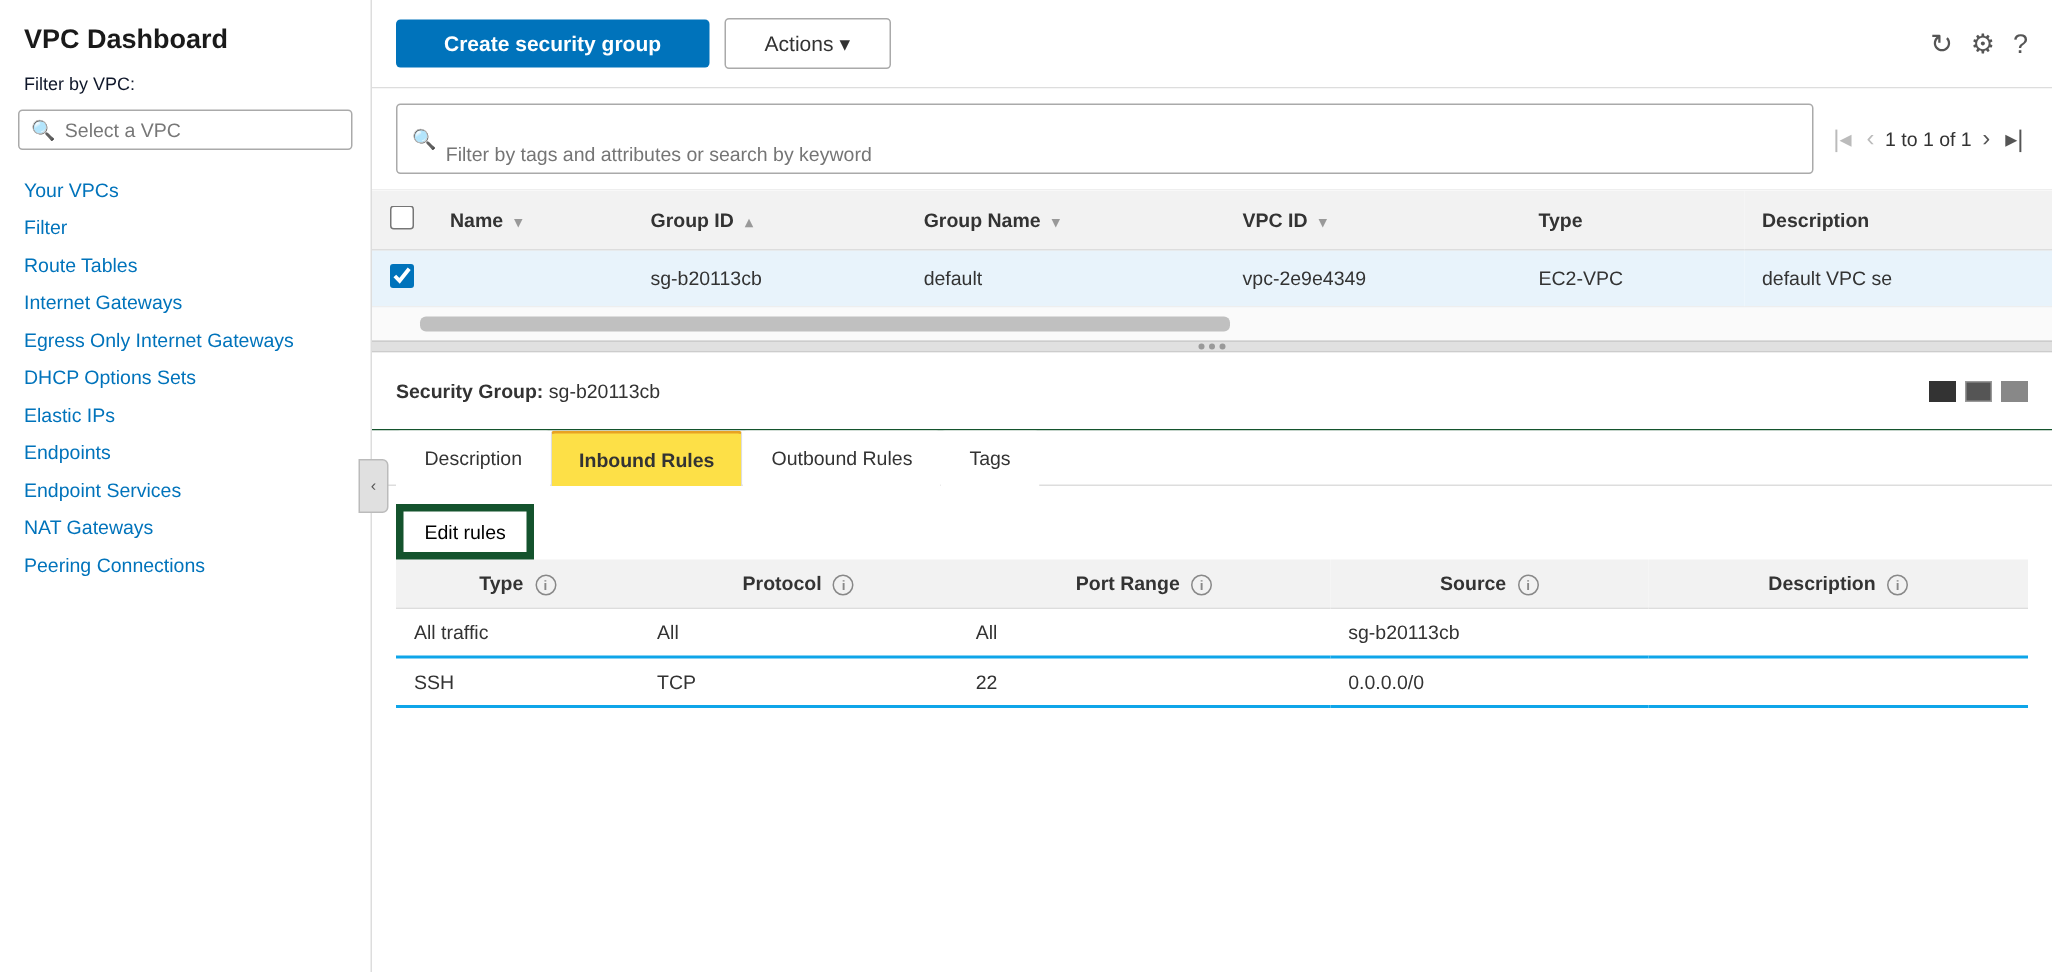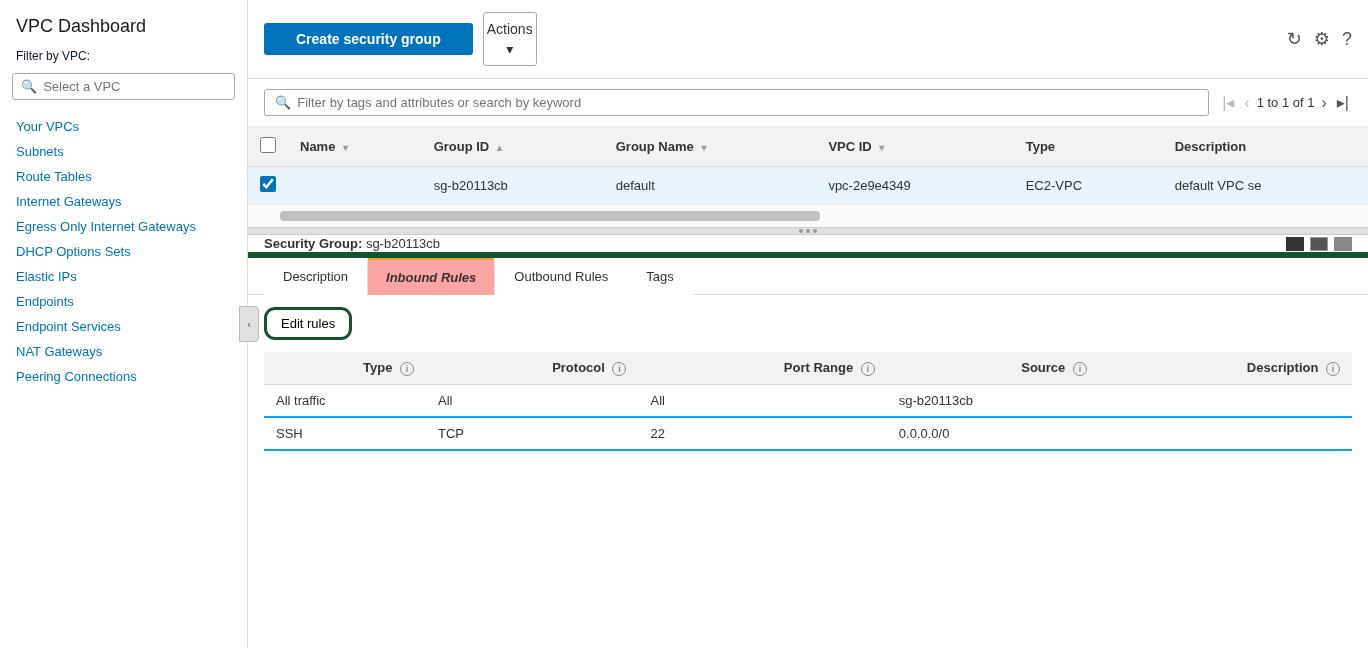--- a/index.html
+++ b/index.html
@@ -1,42 +1,42 @@
 <!DOCTYPE html>
 <html><head>
   <meta charset="utf-8">
   <style>
     * { box-sizing: border-box; margin: 0; padding: 0; }
     body { font-family: -apple-system, BlinkMacSystemFont, 'Segoe UI', Arial, sans-serif; font-size: 13px; color: #333; background: #fff; display: flex; height: 648px; overflow: hidden; }
 
     
     .sidebar { width: 248px; min-width: 248px; background: #fff; border-right: 1px solid #ddd; overflow-y: auto; padding: 16px 0; }
-    .sidebar-title { font-size: 18px; font-weight: normal; padding: 0 16px 8px 16px; color: #1a1a1a; }
+    .sidebar-title { font-size: 18px; font-weight: bold; padding: 0 16px 8px 16px; color: #1a1a1a; }
     .filter-label { padding: 4px 16px; color: #0f172a; font-size: 12px; }
     .vpc-select { margin: 6px 12px 14px 12px; display: flex; align-items: center; border: 1px solid #aaa; border-radius: 3px; padding: 5px 8px; background: #fff; cursor: pointer; }
     .vpc-select .search-icon-small { margin-right: 6px; color: #555; }
     .vpc-select span { color: #777; font-size: 13px; }
     .sidebar-section-title { font-size: 13px; font-weight: bold; padding: 8px 16px 4px 16px; color: #222; }
     .sidebar-item { padding: 5px 16px; cursor: pointer; color: #0073bb; font-size: 13px; }
 
     
     .main { flex: 1; display: flex; flex-direction: column; overflow: hidden; background: #fafafa; }
 
     
     .toolbar { display: flex; align-items: center; padding: 12px 16px; background: #fff; border-bottom: 1px solid #ddd; gap: 10px; }
     .btn-primary { background: #0073bb; color: #fff; border: none; padding: 8px 32px; border-radius: 3px; font-size: 14px; font-weight: 700; cursor: pointer; }
-    .btn-secondary { background: #fff; color: #333; border: 1px solid #aaa; padding: 8px 3px; border-radius: 3px; font-size: 14px; cursor: pointer; display: flex; align-items: center; gap: 4px; flex-direction: column; }
+    .btn-secondary { background: #fff; color: #333; border: 1px solid #aaa; padding: 8px 26px; border-radius: 3px; font-size: 14px; cursor: pointer; display: flex; align-items: center; gap: 4px; }
     .toolbar-spacer { flex: 1; }
     .toolbar-icons { display: flex; gap: 12px; align-items: center; }
     .toolbar-icon { font-size: 18px; color: #555; cursor: pointer; }
 
     
     .search-bar-row { padding: 10px 16px; background: #fff; border-bottom: 1px solid #eee; display: flex; align-items: center; gap: 10px; }
     .search-input-wrap { flex: 1; display: flex; align-items: center; border: 1px solid #aaa; border-radius: 3px; padding: 5px 10px; background: #fff; }
-    .search-input-wrap input { border: none; outline: none; flex: 1; font-size: 13px; color: #7f1d1d; background: transparent; }
+    .search-input-wrap input { border: none; outline: none; flex: 1; font-size: 13px; color: #7f1d1d; background: transparent; margin-top: 20px; }
     .search-icon { color: #555; margin-right: 6px; }
     .pagination { display: flex; align-items: center; gap: 4px; font-size: 13px; color: #333; }
     .page-btn { background: none; border: none; cursor: pointer; font-size: 16px; color: #555; padding: 0 3px; }
     .page-btn:disabled { color: #bbb; cursor: default; }
 
     
     .table-wrap { background: #fff; overflow-x: auto; }
     table { width: 100%; border-collapse: collapse; font-size: 13px; }
     thead tr { background: #f2f2f2; }
     th { padding: 10px 12px; text-align: left; font-weight: 600; color: #333; border-bottom: 1px solid #ddd; white-space: nowrap; cursor: pointer; user-select: none; }
@@ -46,35 +46,35 @@
     .checkbox { width: 16px; height: 16px; cursor: pointer; accent-color: #0073bb; }
     .checkbox-header { width: 16px; height: 16px; cursor: pointer; accent-color: #0073bb; }
 
     
     .resize-divider { height: 8px; background: #e0e0e0; display: flex; align-items: center; justify-content: center; cursor: row-resize; border-top: 1px solid #ccc; border-bottom: 1px solid #ccc; }
     .resize-dots { display: flex; gap: 3px; }
     .resize-dot { width: 4px; height: 4px; border-radius: 50%; background: #999; }
 
     
     .details-panel { flex: 1; background: #fff; overflow: hidden; display: flex; flex-direction: column; }
-    .details-header { padding: 1px 16px; display: flex; align-items: center; justify-content: space-between; border-bottom: 6px solid #14532d; }
+    .details-header { padding: 18px 16px; display: flex; align-items: center; justify-content: space-between; border-bottom: 1px solid #14532d; }
     .details-title { font-size: 13px; color: #333; }
     .view-icons { display: flex; gap: 6px; }
 
     
     .tabs { display: flex; border-bottom: 1px solid #ddd; padding: 0 16px; background: #fff; }
     .tab { padding: 10px 18px; border: 1px solid transparent; border-bottom: none; cursor: pointer; font-size: 13px; color: #333; background: #fff; margin-bottom: -1px; border-radius: 3px 3px 0 0; }
-    .tab.active { border-color: #e8a322 #ddd #fff #ddd; border-top: 2px solid #e8a322; font-weight: 600; background: #fca5a5; font-style: italic; }
+    .tab.active { border-color: #e8a322 #ddd #fff #ddd; border-top: 2px solid #e8a322; font-weight: 600; background: #fde047; }
 
     
     .rules-section { padding: 12px 16px; overflow-y: auto; flex: 1; }
-    .edit-rules-btn { background: #fff; border: 3px solid #14532d; padding: 6px 14px; border-radius: 11px; font-size: 13px; cursor: pointer; margin-bottom: 12px; }
+    .edit-rules-btn { background: #fff; border: 5px solid #14532d; padding: 6px 14px; border-radius: 0; font-size: 13px; cursor: pointer; }
     .rules-table { width: 100%; border-collapse: collapse; font-size: 13px; }
     .rules-table thead tr { background: #f2f2f2; }
-    .rules-table th { padding: 8px 12px; text-align: right; font-weight: 600; border-bottom: 1px solid #ddd; white-space: nowrap; }
+    .rules-table th { padding: 8px 12px; text-align: center; font-weight: 600; border-bottom: 1px solid #ddd; white-space: nowrap; }
     .rules-table td { padding: 8px 12px; border-bottom: 2px solid #0ea5e9; }
     .info-icon { display: inline-flex; align-items: center; justify-content: center; width: 14px; height: 14px; border-radius: 50%; border: 1px solid #888; color: #888; font-size: 9px; margin-left: 4px; cursor: pointer; vertical-align: middle; }
 
     
     .horizontal-scroll { height: 10px; background: #c0c0c0; margin: 2px 16px; border-radius: 4px; width: 540px; }
 
     
     .sidebar-container { position: relative; display: flex; }
     .collapse-toggle { position: absolute; right: -11px; top: 50%; transform: translateY(-50%); z-index: 10; width: 20px; height: 36px; background: #e0e0e0; border: 1px solid #bbb; border-radius: 0 4px 4px 0; cursor: pointer; display: flex; align-items: center; justify-content: center; font-size: 11px; color: #555; }
   </style>
@@ -83,21 +83,21 @@
 
 <div class="sidebar-container">
   <div class="sidebar">
     <div class="sidebar-title">VPC Dashboard</div>
     <div class="filter-label">Filter by VPC:</div>
     <div class="vpc-select">
       <span class="search-icon-small">🔍</span>
       <span>Select a VPC</span>
     </div>
     <div class="sidebar-item">Your VPCs</div>
-    <div class="sidebar-item">Subnets</div>
+    <div class="sidebar-item">Filter</div>
     <div class="sidebar-item">Route Tables</div>
     <div class="sidebar-item">Internet Gateways</div>
     <div class="sidebar-item">Egress Only Internet Gateways</div>
     <div class="sidebar-item">DHCP Options Sets</div>
     <div class="sidebar-item">Elastic IPs</div>
     <div class="sidebar-item">Endpoints</div>
     <div class="sidebar-item">Endpoint Services</div>
     <div class="sidebar-item">NAT Gateways</div>
     <div class="sidebar-item">Peering Connections</div>
   </div>

